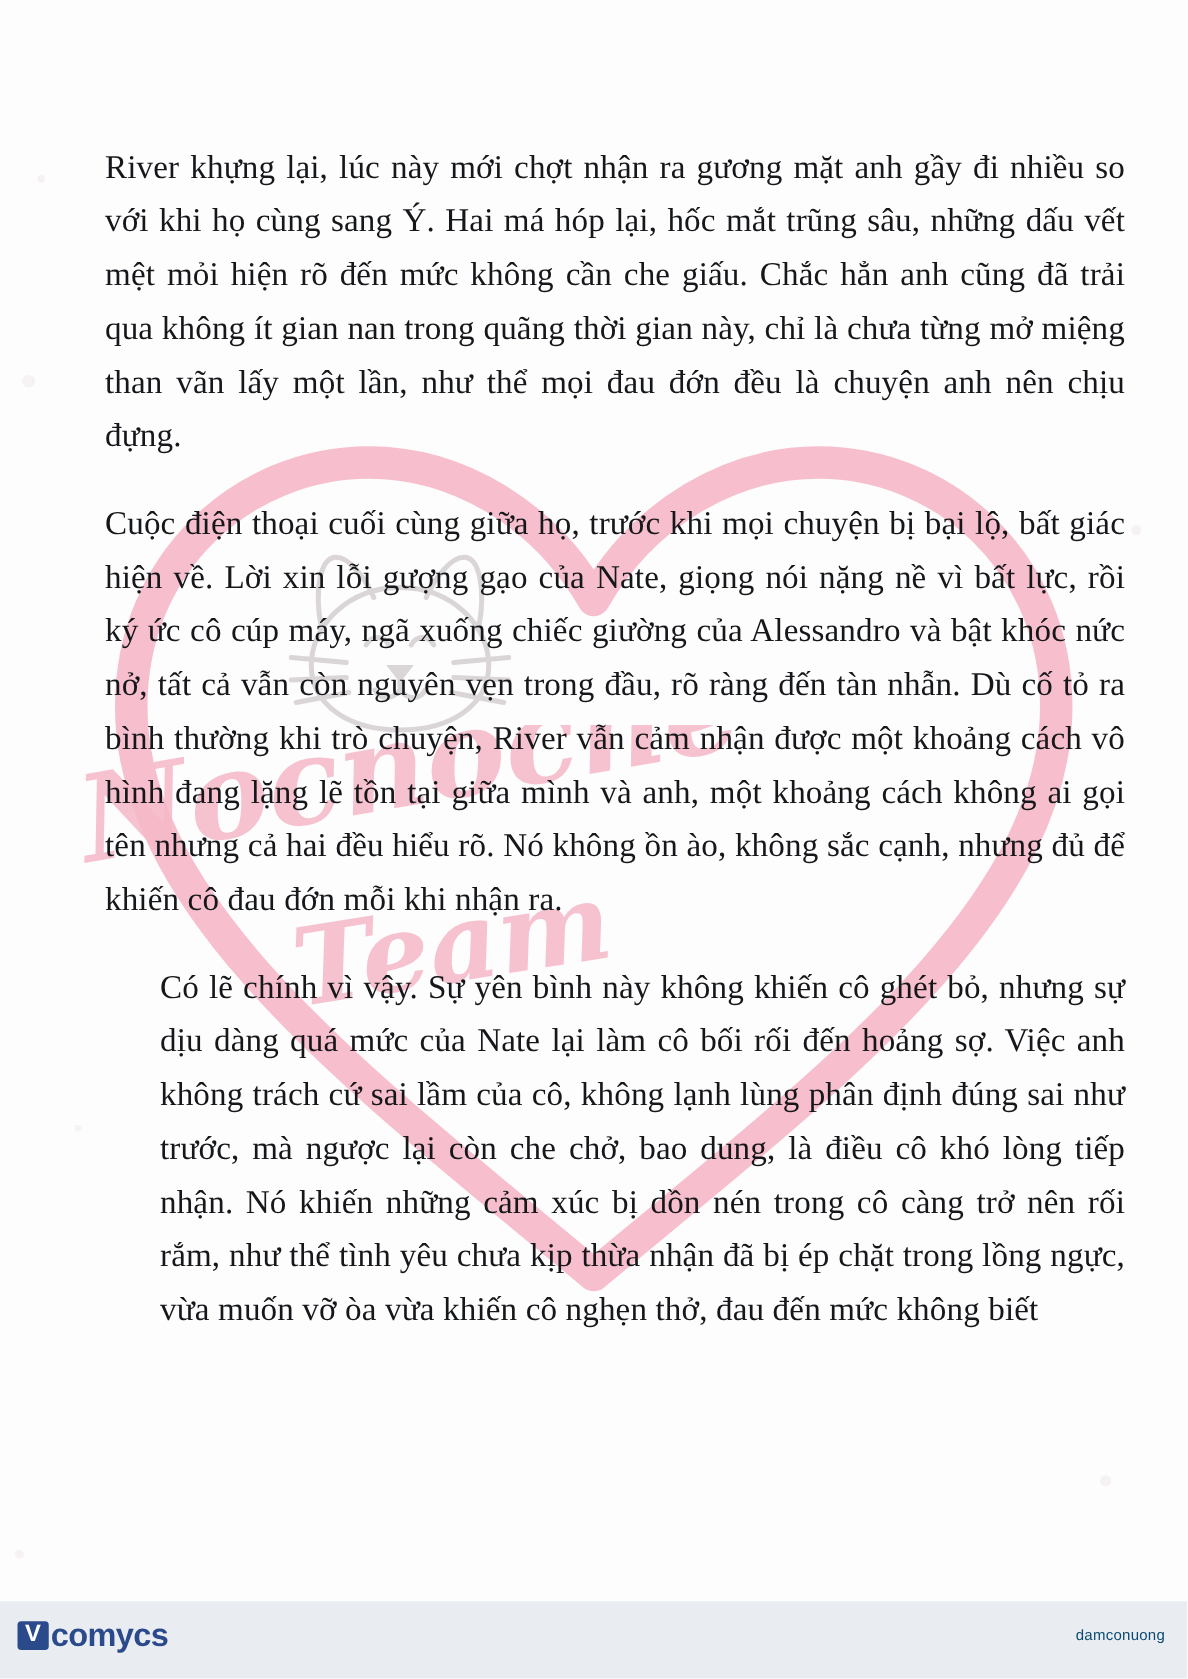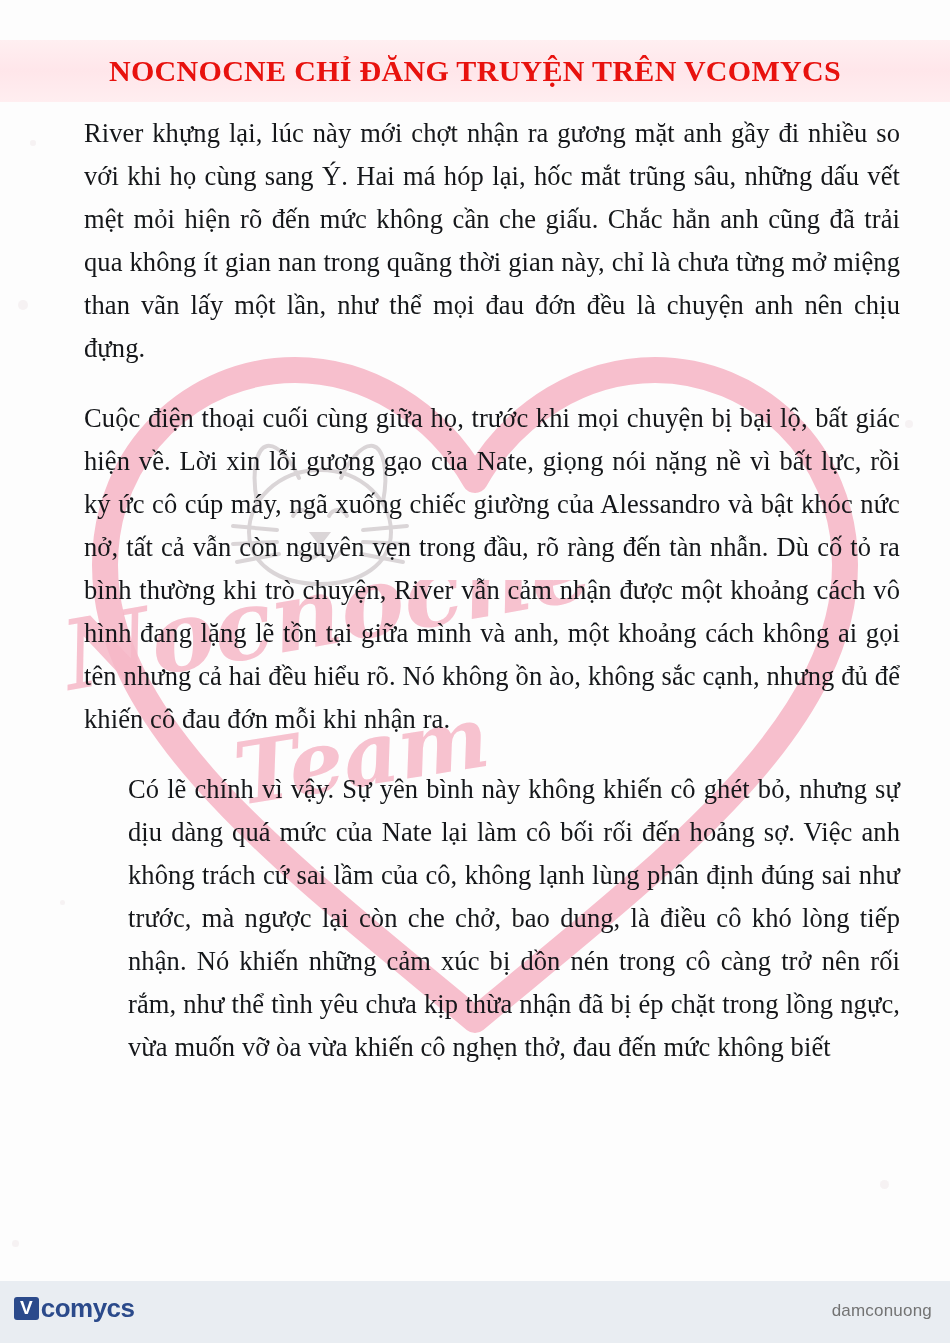--- a/index.html
+++ b/index.html
@@ -146,22 +146,22 @@
     font-weight: bold;
     font-size: 26px;
     color: #2b4a8b;
     letter-spacing: -.5px;
   }
   .footer-right {
     position: absolute;
     right: 18px;
     top: 20px;
     font-family: "Liberation Sans", sans-serif;
-    font-size: 17px;
-    color: #737373;
+    font-size: 12px;
+    color: #0c4a6e;
     letter-spacing: .2px;
   }
 </style>
 </head>
 <body>
 
 <div class="page">
 
   <div class="speckle" style="left:30px;  top:140px; width:6px;  height:6px;"></div>
   <div class="speckle" style="left:18px;  top:300px; width:10px; height:10px;"></div>
@@ -191,23 +191,20 @@
         <path d="M192 96 L148 100 M192 114 L148 112 M188 132 L146 124"></path>
       </g>
     </svg>
 
     <svg class="wm-script" viewBox="0 0 640 250">
       <text class="wm-text" x="10" y="110" font-size="96" transform="rotate(-10 10 110)">Nocnocne</text>
       <text class="wm-text" x="180" y="225" font-size="86" transform="rotate(-9 180 225)">Team</text>
     </svg>
   </div>
 
-  <div class="header">
-    <div class="header-title">NOCNOCNE CHỈ ĐĂNG TRUYỆN TRÊN VCOMYCS</div>
-  </div>
 
   <div class="content">
     <p class="para">River khựng lại, lúc này mới chợt nhận ra gương mặt anh gầy đi nhiều so với khi họ cùng sang Ý. Hai má hóp lại, hốc mắt trũng sâu, những dấu vết mệt mỏi hiện rõ đến mức không cần che giấu. Chắc hẳn anh cũng đã trải qua không ít gian nan trong quãng thời gian này, chỉ là chưa từng mở miệng than vãn lấy một lần, như thể mọi đau đớn đều là chuyện anh nên chịu đựng.</p>
     <p class="para">Cuộc điện thoại cuối cùng giữa họ, trước khi mọi chuyện bị bại lộ, bất giác hiện về. Lời xin lỗi gượng gạo của Nate, giọng nói nặng nề vì bất lực, rồi ký ức cô cúp máy, ngã xuống chiếc giường của Alessandro và bật khóc nức nở, tất cả vẫn còn nguyên vẹn trong đầu, rõ ràng đến tàn nhẫn. Dù cố tỏ ra bình thường khi trò chuyện, River vẫn cảm nhận được một khoảng cách vô hình đang lặng lẽ tồn tại giữa mình và anh, một khoảng cách không ai gọi tên nhưng cả hai đều hiểu rõ. Nó không ồn ào, không sắc cạnh, nhưng đủ để khiến cô đau đớn mỗi khi nhận ra.</p>
     <p class="para">Có lẽ chính vì vậy. Sự yên bình này không khiến cô ghét bỏ, nhưng sự dịu dàng quá mức của Nate lại làm cô bối rối đến hoảng sợ. Việc anh không trách cứ sai lầm của cô, không lạnh lùng phân định đúng sai như trước, mà ngược lại còn che chở, bao dung, là điều cô khó lòng tiếp nhận. Nó khiến những cảm xúc bị dồn nén trong cô càng trở nên rối rắm, như thể tình yêu chưa kịp thừa nhận đã bị ép chặt trong lồng ngực, vừa muốn vỡ òa vừa khiến cô nghẹn thở, đau đến mức không biết</p>
   </div>
 
   <div class="footer">
     <div class="footer-logo">
       <span class="footer-logo-badge">V</span>

